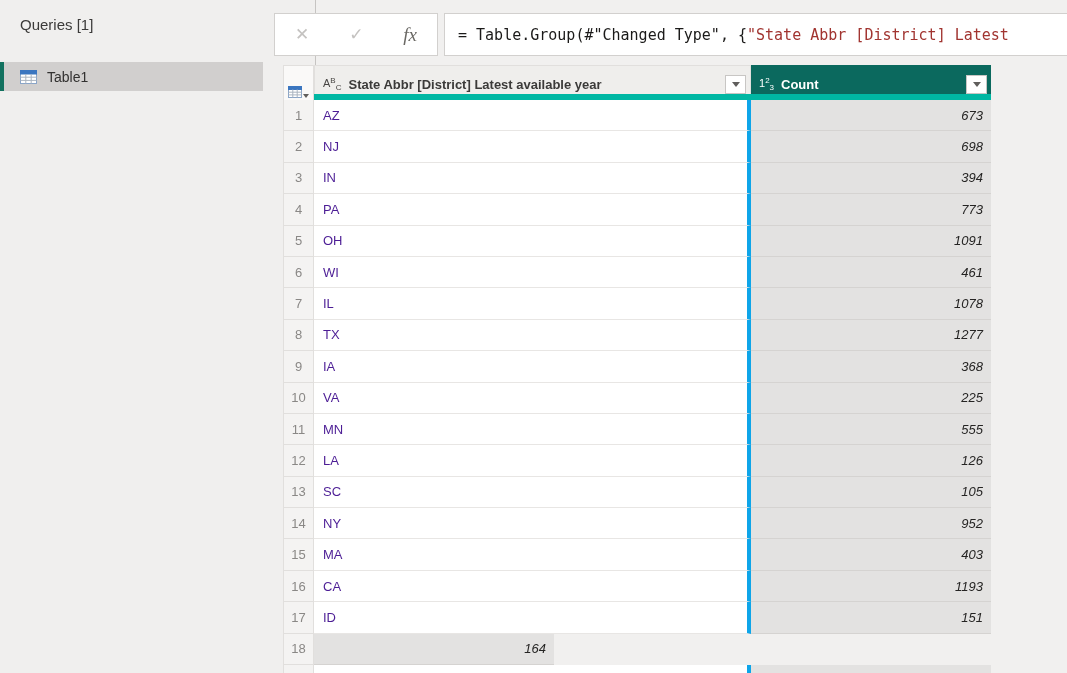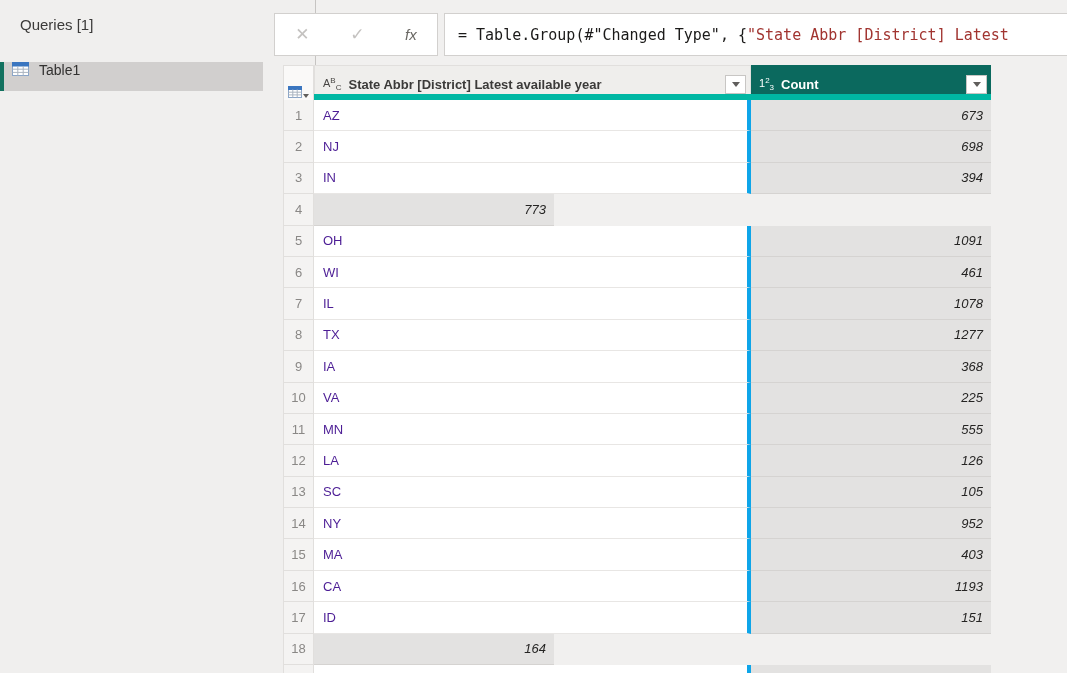--- a/index.html
+++ b/index.html
@@ -20,40 +20,40 @@
   }
   .sidebar-header {
     display:flex; justify-content:space-between; align-items:center;
     padding:16px 14px 0 20px;
   }
   .sidebar-title { font-size:15px; color:#3b3a39; }
   .collapse-chevron { font-size:14px; color:#55534f; cursor:pointer; }
   .query-item {
     position:absolute; top:62px; left:0; width:263px; height:29px;
     background:#d1cfce; border-left:4px solid #12715f;
-    display:flex; align-items:flex-start; gap:10px; padding-left:8px;
+    display:flex; align-items:center; gap:10px; padding-left:16px;
     font-size:14px; color:#323130; cursor:pointer;
   }
 
   
   .tbl-icon { display:inline-block; line-height:0; }
 
   
   .main { position:absolute; left:264px; top:0; width:803px; height:673px; }
 
   
   .fb-actions {
     position:absolute; left:10px; top:13px; width:164px; height:43px;
     background:#ffffff; border:1px solid #d2d0ce;
     display:flex; align-items:center; justify-content:space-around;
   }
   .fb-cancel, .fb-check { font-size:17px; color:#c4c2c0; cursor:pointer; }
   .fb-fx {
-    font-family:Liberation Sans, sans-serif;
-    font-style:italic; font-size:15px; color:#6b6965; cursor:pointer;
+    font-family:Liberation Serif, serif;
+    font-style:italic; font-size:19px; color:#6b6965; cursor:pointer;
   }
   .fb-input {
     position:absolute; left:180px; top:13px; width:623px; height:43px;
     background:#ffffff; border:1px solid #d2d0ce; border-right:none;
     display:flex; align-items:center; padding-left:13px;
     font-family:"DejaVu Sans Mono","Liberation Mono",monospace;
     font-size:15px; white-space:pre; overflow:hidden; cursor:text;
   }
   .code-plain { color:#1b1a19; }
   .code-string { color:var(--string-red,#a13430); }
@@ -195,20 +195,21 @@
           <div class="cell state">NJ</div>
           <div class="cell count">698</div>
         </div>
         <div class="row">
           <div class="cell rn">3</div>
           <div class="cell state">IN</div>
           <div class="cell count">394</div>
         </div>
         <div class="row">
           <div class="cell rn">4</div>
+          <div class="cell state">PA</div>
           <div class="cell count">773</div>
         </div>
         <div class="row">
           <div class="cell rn">5</div>
           <div class="cell state">OH</div>
           <div class="cell count">1091</div>
         </div>
         <div class="row">
           <div class="cell rn">6</div>
           <div class="cell state">WI</div>

